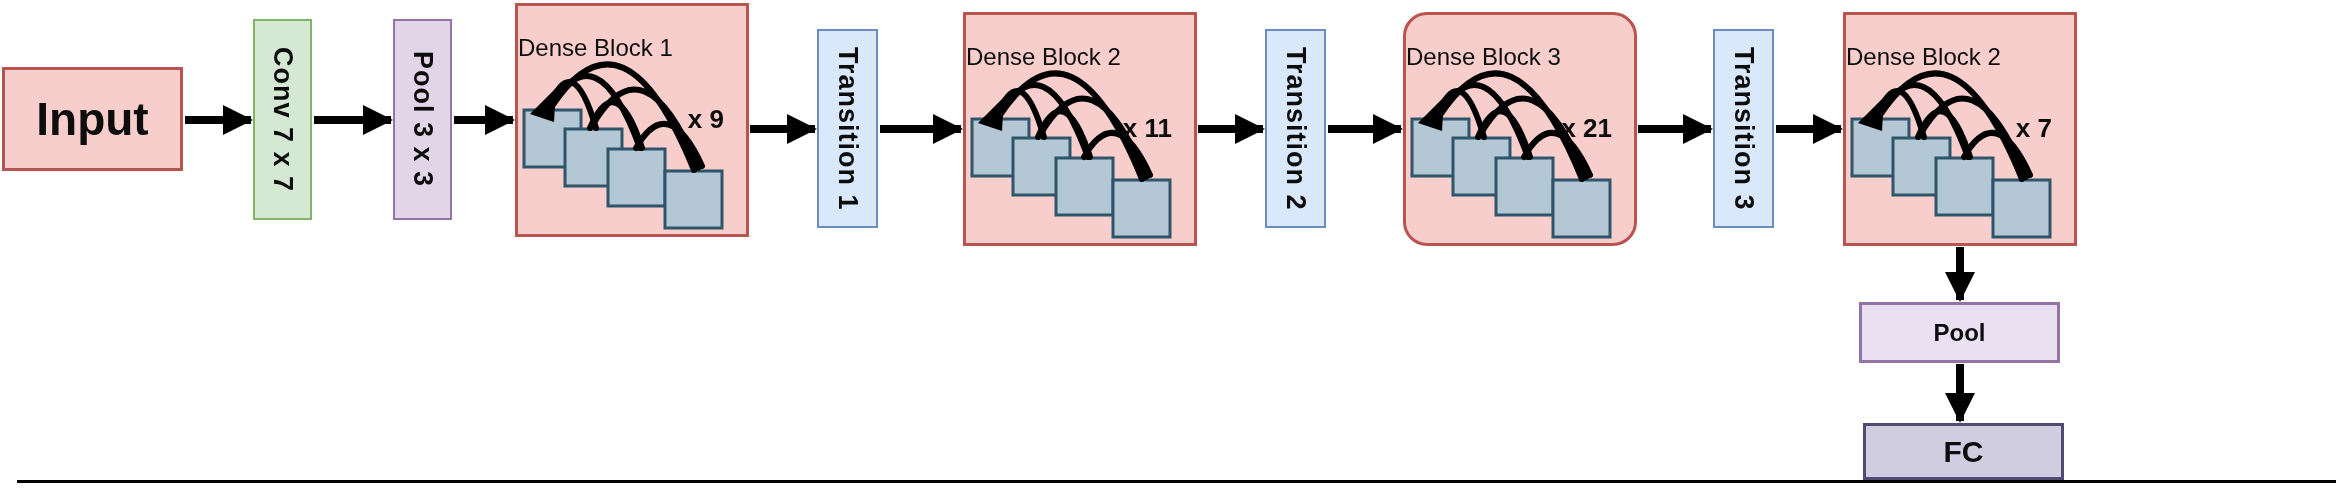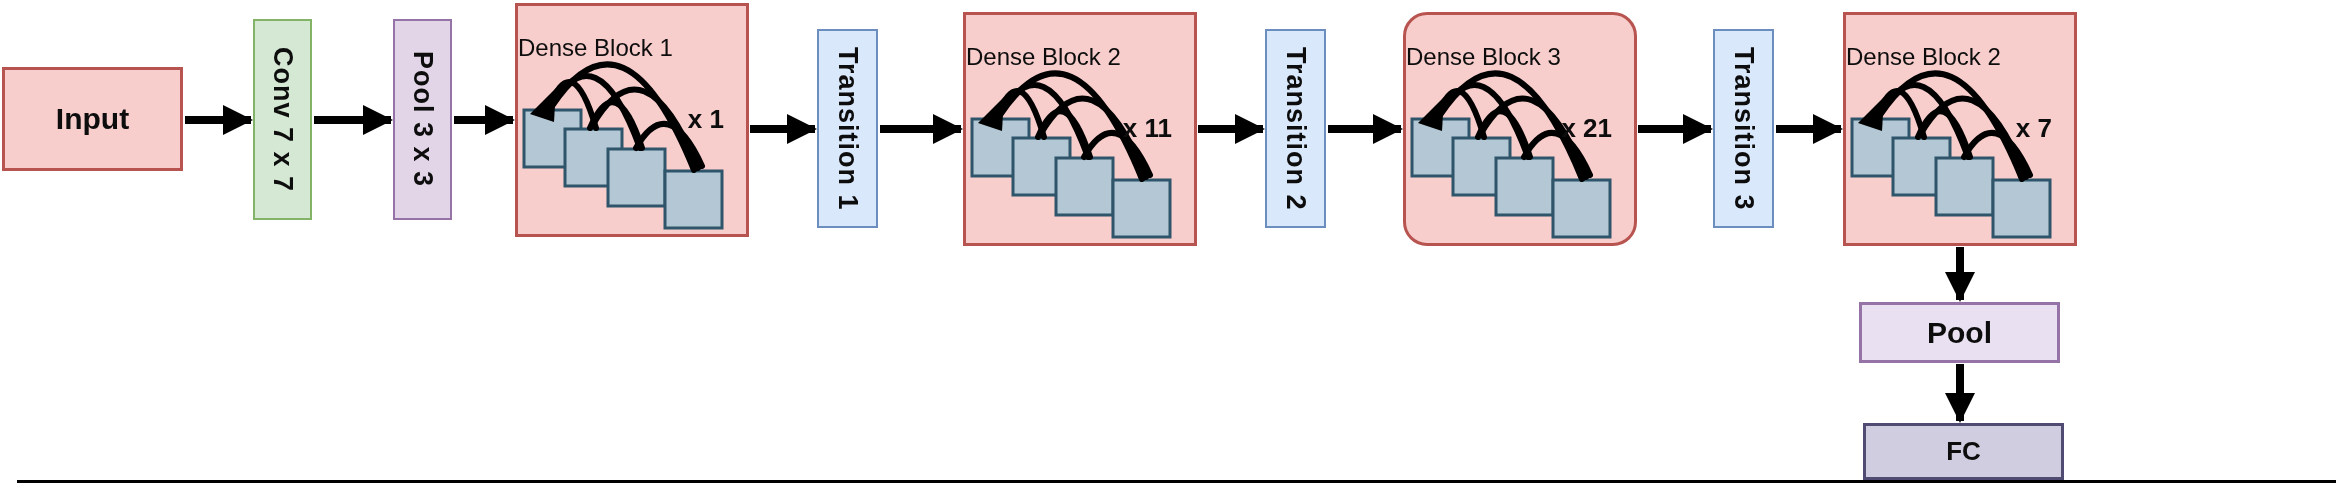--- a/index.html
+++ b/index.html
@@ -18,21 +18,21 @@
     display: flex;
     align-items: center;
     justify-content: center;
     font-weight: bold;
     color: #0d0d0d;
   }
   
   .input-node {
     background: var(--input_fill, #f8cecc);
     border: 3px solid var(--input_border, #b85450);
-    font-size: 30px;
+    font-size: 46px;
   }
   
   .vnode { font-size: 27px; }
   .vnode .vtext {
     writing-mode: vertical-rl;
     text-orientation: mixed;
     white-space: nowrap;
     letter-spacing: 1px;
   }
   .conv-node {
@@ -81,26 +81,26 @@
     fill: none;
     stroke: var(--arrow_color, #000000);
     stroke-width: 6;
     stroke-linecap: round;
   }
   .db-art polygon { fill: var(--arrow_color, #000000); }
   
   .pool2-node {
     background: var(--head_pool_fill, #e9e1f1);
     border: 3px solid var(--head_pool_border, #9673a6);
-    font-size: 30px;
+    font-size: 24px;
   }
   .fc-node {
     background: var(--fc_fill, #d1cde1);
     border: 3px solid var(--fc_border, #504b73);
-    font-size: 26px;
+    font-size: 30px;
   }
   
   #arrow-layer {
     position: absolute;
     left: 0; top: 0;
     pointer-events: none;
   }
   #arrow-layer line {
     stroke: var(--arrow_color, #000000);
     stroke-width: 8;
@@ -141,21 +141,21 @@
         <path d="M30,104 Q54,40 78,122"></path>
         <path d="M32,102 Q78,22 122,142"></path>
         <path d="M34,100 Q106,-8 176,164"></path>
         <path d="M72,122 Q98,62 124,142"></path>
         <path d="M74,120 Q126,30 180,162"></path>
         <path d="M118,142 Q150,86 184,160"></path>
         <polygon points="12,108 38,82 36,116"></polygon>
       </g>
     </svg>
     <div class="db-title">Dense Block 1</div>
-    <div class="db-repeat">x 1</div>
+    <div class="db-repeat">x 9</div>
   </div>
 
   <div class="node vnode transition-node" style="left:817px; top:29px; width:61px; height:199px;">
     <span class="vtext">Transition 1</span>
   </div>
 
   <div class="dense-block" style="left:963px; top:12px;">
     <svg class="db-art" width="234" height="234" viewBox="0 0 234 234">
       <g>
         <rect x="6" y="104" width="57" height="57"></rect>

